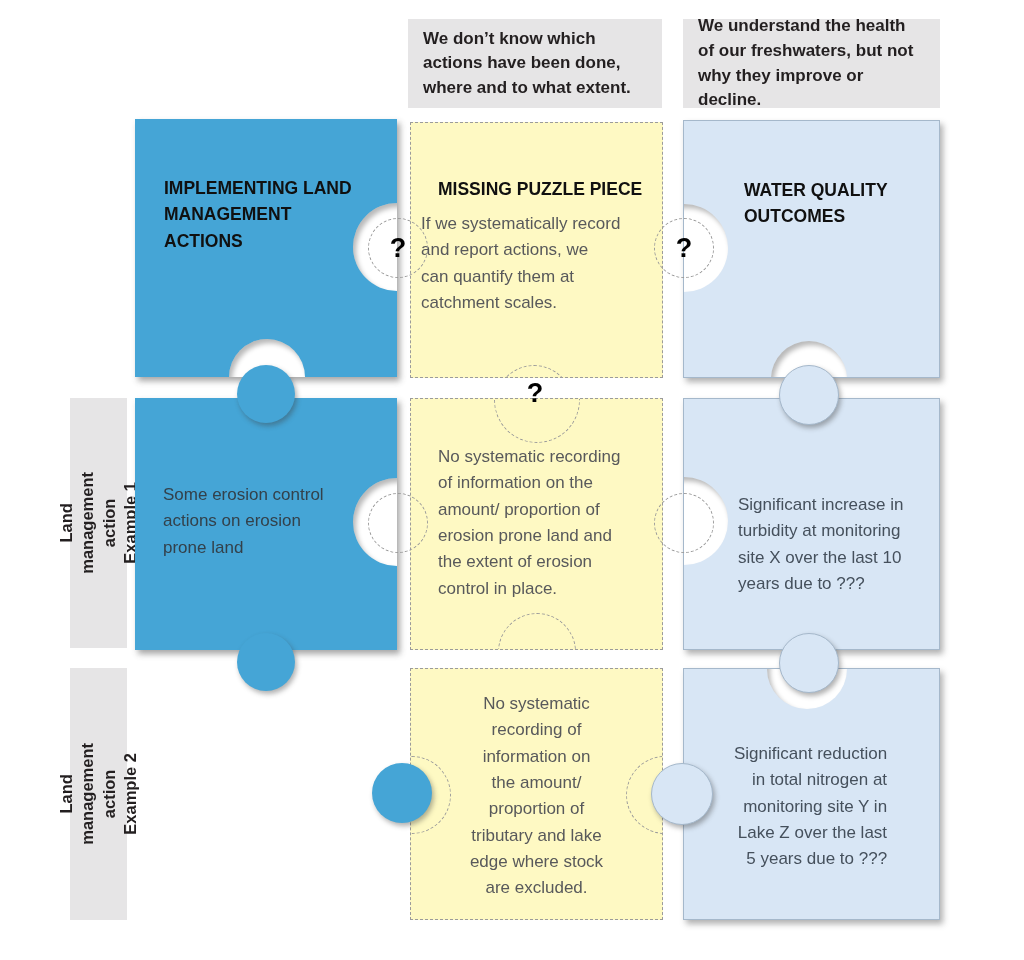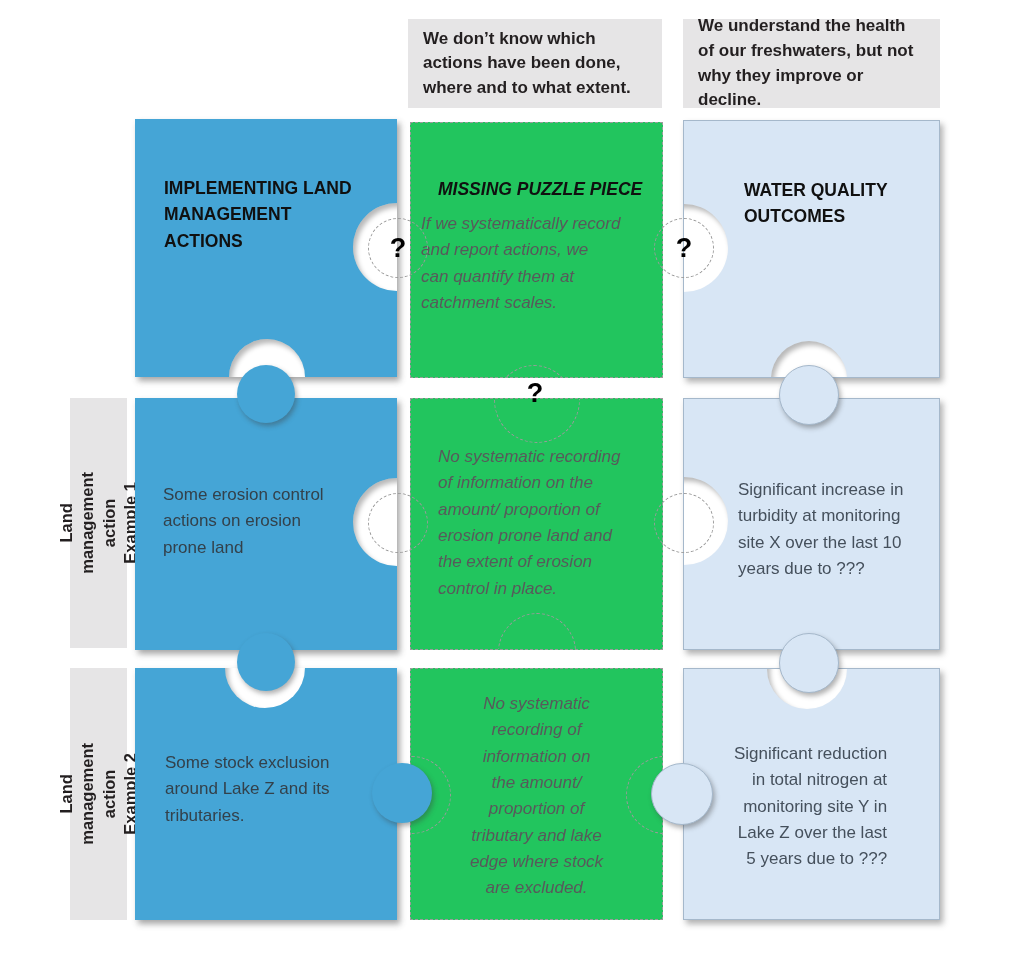--- a/index.html
+++ b/index.html
@@ -21,21 +21,21 @@
   .rowlabel{
     position:absolute;background:var(--graybox);display:flex;align-items:center;justify-content:center;
   }
   .rowlabel .rot{
     transform:rotate(-90deg);width:250px;text-align:center;white-space:pre-line;
     font-weight:bold;font-size:16.5px;line-height:1.3;color:var(--ink);
   }
   .piece{position:absolute;overflow:hidden;box-sizing:border-box;z-index:1;padding-left:17px;}
   .piece.blue{background:var(--blue);box-shadow:3px 4px 6px rgba(60,60,60,.45);}
   .piece.lightblue{background:var(--lightblue);border:1px solid var(--lbborder);box-shadow:3px 4px 6px rgba(60,60,60,.40);}
-  .piece.dashed{background:#22c55e;border:1px dashed var(--dash);font-style:italic;}
+  .piece.dashed{background:#fef9c3;border:1px dashed var(--dash);}
   .notch{
     position:absolute;background:#fff;border-radius:50%;
     box-shadow:inset 3px 4px 5px rgba(0,0,0,.28);
   }
   .arc{
     position:absolute;border:1px dashed var(--dash);border-radius:50%;background:transparent;
   }
   .tab{position:absolute;border-radius:50%;z-index:2;box-shadow:2px 3px 5px rgba(60,60,60,.40);}
   .tab.blue{background:var(--blue);}
   .tab.lightblue{background:var(--lightblue);border:1px solid var(--lbborder);}
@@ -116,32 +116,26 @@
     <div class="pbody on-white" style="left:27px;top:45px;">No systematic recording
 of information on the
 amount/ proportion of
 erosion prone land and
 the extent of erosion
 control in place.</div>
   </div>
 
   <div class="piece lightblue" style="left:683px;top:398px;width:257px;height:252px;">
     <div class="notch" style="left:-44px;top:78px;width:88px;height:88px;"></div>
-    <div class="pbody on-lb" style="left:54px;top:78px;">Significant increase in
+    <div class="pbody on-lb" style="left:54px;top:93px;">Significant increase in
 turbidity at monitoring
 site X over the last 10
 years due to ???</div>
   </div>
 
-  <div class="piece blue" style="left:135px;top:668px;width:262px;height:252px;">
-    <div class="notch" style="left:90px;top:-40px;width:80px;height:80px;"></div>
-    <div class="pbody on-blue" style="left:30px;top:82px;">Some stock exclusion
-around Lake Z and its
-tributaries.</div>
-  </div>
 
   <div class="piece dashed" style="left:410px;top:668px;width:253px;height:252px;">
     <div class="arc" style="left:-38px;top:87px;width:76px;height:76px;"></div>
     <div class="arc" style="left:215px;top:87px;width:76px;height:76px;"></div>
     <div class="pbody on-white" style="left:0;right:0;top:22px;text-align:center;">No systematic
 recording of
 information on
 the amount/
 proportion of
 tributary and lake

